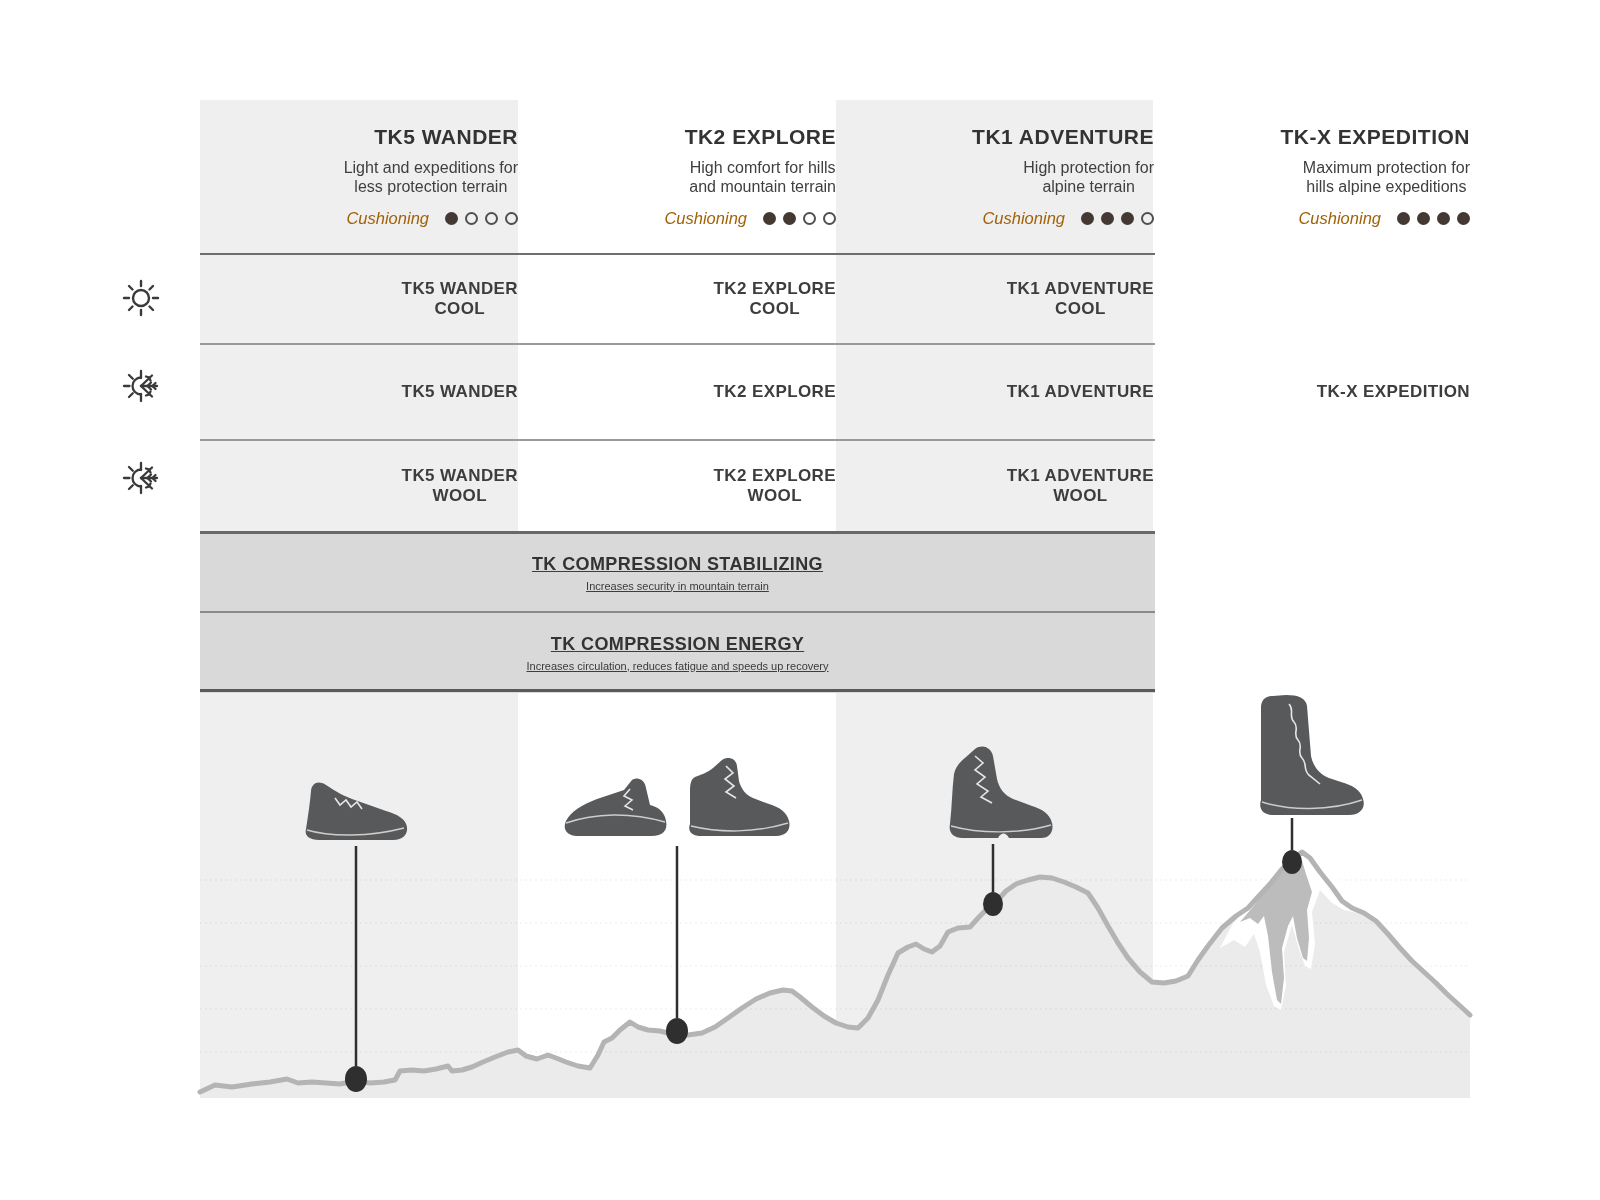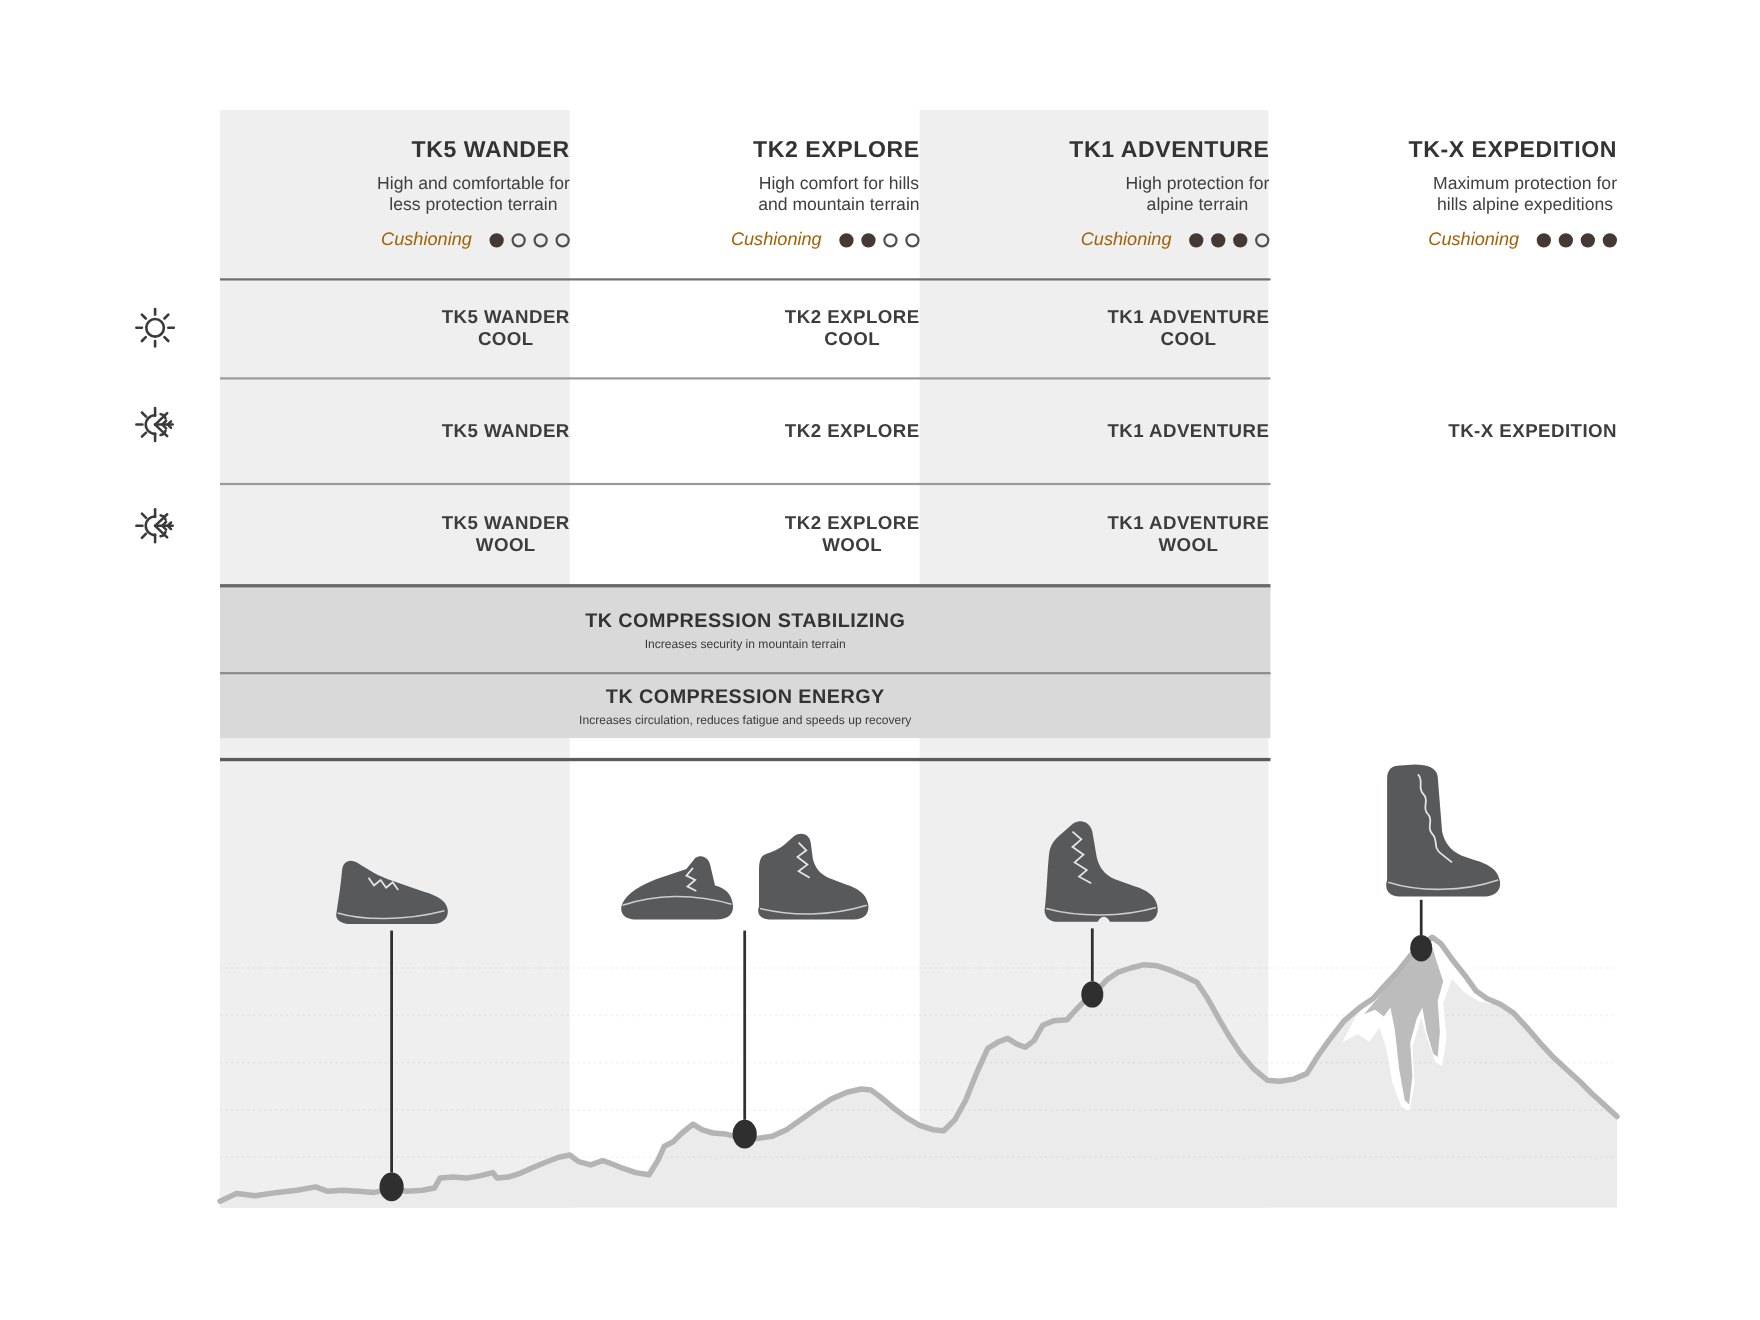--- a/index.html
+++ b/index.html
@@ -1,21 +1,21 @@
 <!DOCTYPE html>
 <html><head>
 <meta charset="utf-8">
 <style>
   html,body{margin:0;padding:0;background:#fff;}
   .canvas{position:relative;width:1600px;height:1200px;background:#ffffff;overflow:hidden;
           font-family:"Liberation Sans",sans-serif;color:#3d3d3d;}
   .colbg{position:absolute;top:100px;height:998px;width:318px;background:#efefef;}
   .hline{position:absolute;left:200px;width:955px;background:#8a8a8a;}
   .band{position:absolute;left:200px;width:955px;background:#d9d9d9;display:flex;
-        flex-direction:column;justify-content:center;align-items:center;}
+        flex-direction:column;justify-content:center;align-items:center;text-decoration:underline;}
   .cell{position:absolute;width:318px;display:flex;flex-direction:column;justify-content:center;
         align-items:flex-end;text-align:center;}
   .hdr-title{font-size:21px;font-weight:bold;color:#333;letter-spacing:.5px;margin-bottom:9px;}
   .hdr-desc{font-size:16px;color:#3f3f3f;line-height:19px;}
   .cushioning{display:flex;align-items:center;margin-top:13px;}
   .cushioning .lbl{font-style:italic;font-size:16.5px;color:#a16207;margin-right:9px;}
   .dot{width:13px;height:13px;border-radius:50%;border:2px solid #4f4f4f;margin-left:7px;box-sizing:border-box;}
   .dot.filled{background:#443933;border-color:#443933;}
   .rowtxt{font-size:17px;font-weight:bold;line-height:20px;letter-spacing:.4px;color:#3d3d3d;}
   .band .b-title{font-size:18px;font-weight:bold;color:#333;letter-spacing:.4px;margin-bottom:5px;}
@@ -29,36 +29,36 @@
 
 <div class="canvas">
 
   <div class="colbg" style="left:200px;"></div>
   <div class="colbg" style="left:836px;width:317px;"></div>
 
   <div class="band" style="top:533px;height:79px;">
     <div class="b-title">TK COMPRESSION STABILIZING</div>
     <div class="b-sub">Increases security in mountain terrain</div>
   </div>
-  <div class="band" style="top:612px;height:59px;">
+  <div class="band" style="top:612px;height:81px;">
     <div class="b-title">TK COMPRESSION ENERGY</div>
     <div class="b-sub">Increases circulation, reduces fatigue and speeds up recovery</div>
   </div>
 
   <div class="hline" style="top:253px;height:2px;background:#6e6e6e;"></div>
   <div class="hline" style="top:343px;height:2px;background:#9a9a9a;"></div>
   <div class="hline" style="top:439px;height:2px;background:#9a9a9a;"></div>
   <div class="hline" style="top:531px;height:3px;background:#686868;"></div>
   <div class="hline" style="top:611px;height:2px;background:#8a8a8a;"></div>
   <div class="hline" style="top:689px;height:3px;background:#5a5a5a;"></div>
 
   <div class="cell" style="left:200px;top:100px;height:153px;">
     <div class="hdr-title">TK5 WANDER</div>
     <div class="hdr-desc">
-      <span>High and comfortable for</span><br>
+      <span>Light and expeditions for</span><br>
       <span>less protection terrain</span>
     </div>
     <div class="cushioning">
       <span class="lbl">Cushioning</span>
       <span style="display:flex;">
           <span class="dot filled"></span>
           <span class="dot"></span>
           <span class="dot"></span>
           <span class="dot"></span>
         </span>

